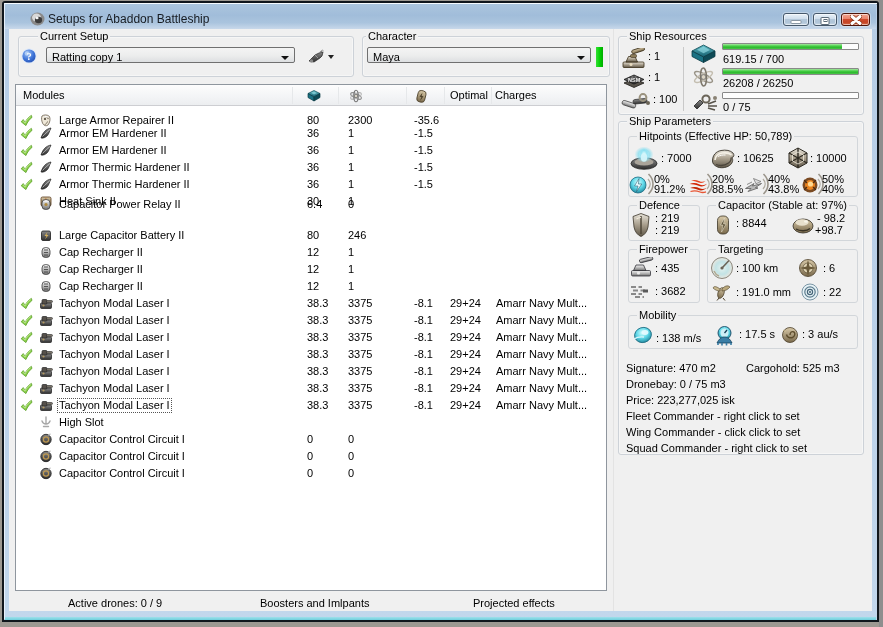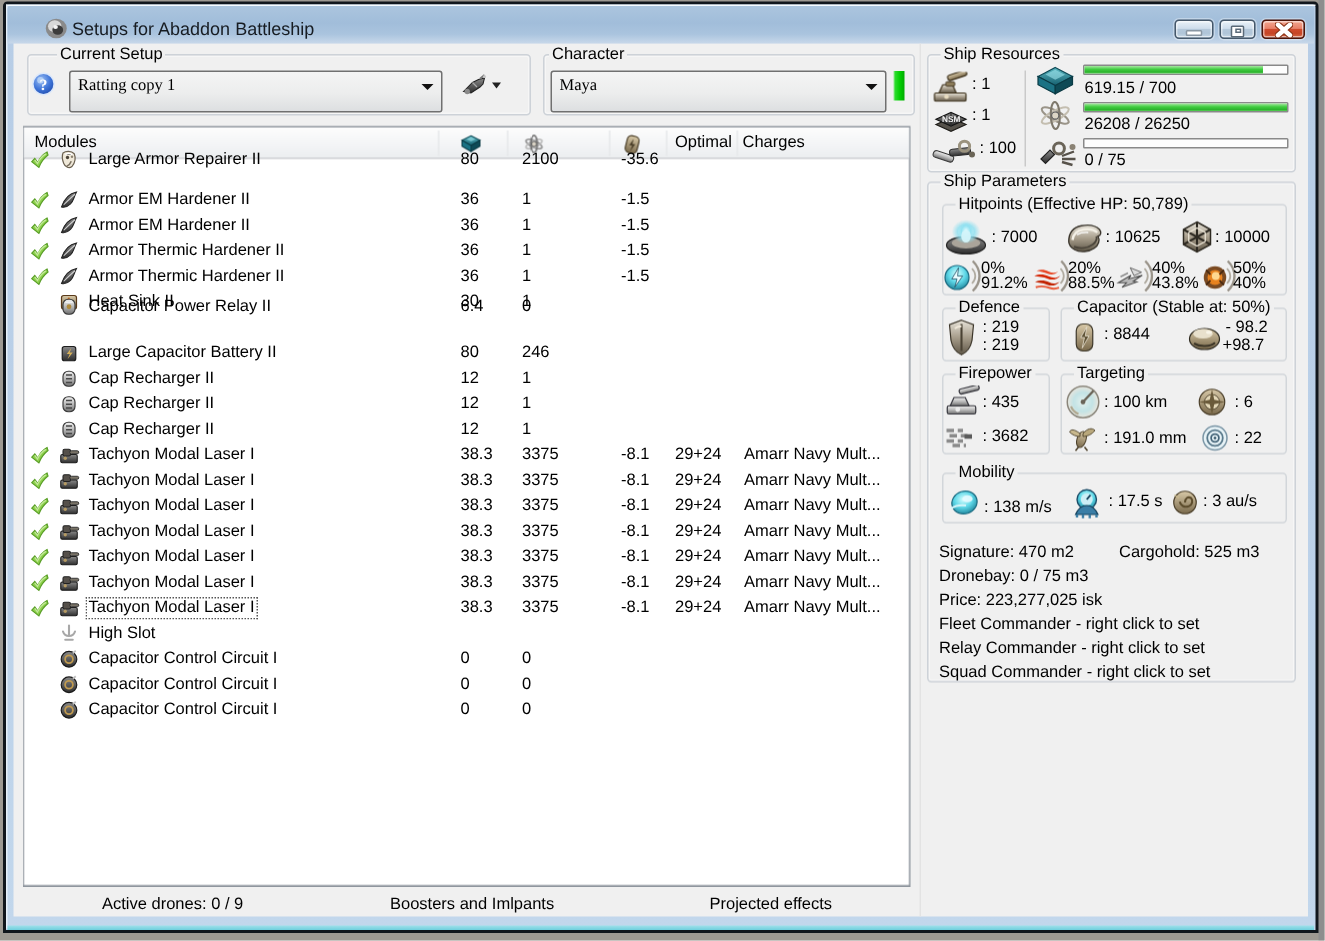--- a/index.html
+++ b/index.html
@@ -1,21 +1,21 @@
 <!DOCTYPE html>
 <html><head><meta charset="utf-8"><style>
 *{margin:0;padding:0;box-sizing:border-box}
 html,body{width:883px;height:627px;overflow:hidden}
 body{background:#9d9992;font-family:"Liberation Sans",sans-serif;position:relative}
 .ab{position:absolute}
 .t{will-change:opacity;position:absolute;font-size:11px;color:#000;white-space:nowrap;line-height:13px}
 .lbl{will-change:opacity;position:absolute;font-size:11px;color:#000;white-space:nowrap;background:#f0f0f0;padding:0 2px;line-height:12px}
 .gb{position:absolute;border:1px solid #cdd2d8;border-radius:3px;box-shadow:inset 0 0 0 1px #ffffff66}
 .gb2{position:absolute;border:1px solid #d2d6da;border-radius:3px}
-.combo{position:absolute;height:28px;border:1px solid #707070;border-radius:2px;background:linear-gradient(#f4f4f4,#eceded 55%,#dddfe1);font-family:Liberation Serif, serif;}
+.combo{position:absolute;height:16px;border:1px solid #707070;border-radius:2px;background:linear-gradient(#f4f4f4,#eceded 55%,#dddfe1);}
 .combo .ct{will-change:opacity;position:absolute;left:5px;top:3px;font-size:11px;color:#000}
 .combo .ar{position:absolute;right:5px;top:7.5px;width:0;height:0;border-left:4px solid transparent;border-right:4px solid transparent;border-top:4.5px solid #111}
 .bar{position:absolute;height:7px;border:1px solid #898989;background:#fdfdfd;border-radius:1px}
 .bar .f{position:absolute;left:0;top:0;bottom:0;background:linear-gradient(#a6e8a0,#3fcc3f 45%,#2db32d 80%,#57d057)}
 .row{position:absolute;left:16px;height:17px;width:590px}
 .rt{will-change:opacity;position:absolute;top:2px;font-size:11px;white-space:nowrap}
 .chk{position:absolute;left:4px;top:2px;width:13px;height:13px}
 .mi{position:absolute;left:22px;top:0px;width:16px;height:16px}
 svg{display:block}
 </style></head><body>
@@ -252,21 +252,21 @@
           <stop offset=".5" stop-color="#b9b9b9"></stop>
           <stop offset="1" stop-color="#6e6e6e"></stop>
         </linearGradient>
 </defs>
       <rect x="4.5" y="2.5" width="8" height="11.5" rx="3" fill="url(#gtan)" stroke="#4a3e28" stroke-width=".8" transform="rotate(14 8 8)"></rect>
       <path d="M9.5 4.5 L6.5 8.8 L8.4 9 L7 13 L10.5 8.2 L8.6 8 Z" fill="#4a3e28"></path>
     </svg>
   </div>
 <div class="t" style="left:450px;top:89px">Optimal</div>
 <div class="t" style="left:495px;top:89px">Charges</div>
-<div class="row" style="top:98px">
+<div class="row" style="top:112px">
     <span class="chk">
       <svg width="13" height="13" viewBox="0 0 13 13">
         <path d="M1.2 7.8 L3.2 5.6 L5.2 8.4 C6.6 5.2 8.6 3 11.4 1.4 L12 3.4 C9.4 5.4 7.4 8 5.9 11.6 Z" fill="#8dd14b" stroke="#5a9e28" stroke-width=".8"></path>
         <path d="M3.2 6.6 L5 9 C6.4 6 8.2 4 10.6 2.6" stroke="#c2e898" stroke-width=".9" fill="none"></path>
       </svg>
     </span>
     <span class="mi">
       <svg width="16" height="16" viewBox="0 0 16 16">
         <defs>
 <linearGradient id="gmetal" x1="0" y1="0" x2="0" y2="1">
@@ -304,21 +304,21 @@
 </defs>
         <path d="M4 4 C6 2.5 9.5 2.5 11.5 4.5 C12.5 7 12 10.5 10 13 C8 14.5 5.5 13.5 4.5 11 C3.5 8.5 3.2 6 4 4 Z" fill="#efe8d8" stroke="#6a6050" stroke-width=".8"></path>
         <path d="M5.5 5 C7 4.2 9 4.3 10.3 5.2" stroke="#fff" stroke-width="1"></path>
         <circle cx="7" cy="7" r="1.1" fill="#4a4236"></circle>
         <path d="M9.5 9.5 C9 11 8 12.2 6.5 12.8" stroke="#7a7060" stroke-width="1" fill="none"></path>
         <circle cx="10" cy="6.5" r=".8" fill="#8a8070"></circle>
       </svg>
     </span>
     <span class="rt" style="left:43px">Large Armor Repairer II</span>
     <span class="rt" style="left:291px">80</span>
-    <span class="rt" style="left:332px">2100</span>
+    <span class="rt" style="left:332px">2300</span>
     <span class="rt" style="left:398px">-35.6</span>
   </div>
 <div class="row" style="top:124.5px">
     <span class="chk">
       <svg width="13" height="13" viewBox="0 0 13 13">
         <path d="M1.2 7.8 L3.2 5.6 L5.2 8.4 C6.6 5.2 8.6 3 11.4 1.4 L12 3.4 C9.4 5.4 7.4 8 5.9 11.6 Z" fill="#8dd14b" stroke="#5a9e28" stroke-width=".8"></path>
         <path d="M3.2 6.6 L5 9 C6.4 6 8.2 4 10.6 2.6" stroke="#c2e898" stroke-width=".9" fill="none"></path>
       </svg>
     </span>
     <span class="mi">
@@ -2143,21 +2143,21 @@
         </linearGradient>
 </defs>
       <path d="M10 1.5 L18 4.5 L17 15 C16 20 13.5 23 10 24.5 C6.5 23 4 20 3 15 L2 4.5 Z" fill="url(#gmetal)" stroke="#3a3428" stroke-width=".8"></path>
       <path d="M10 4 L10 22" stroke="#4a4234" stroke-width="1.4"></path>
       <path d="M5.5 7 C7 6 8.5 5.5 10 5.5" stroke="#f2eadc" stroke-width="1.2" fill="none"></path>
     </svg>
   </div>
 <div class="t" style="left:655px;top:211.5px">: 219</div>
 <div class="t" style="left:655px;top:224px">: 219</div>
 <div class="gb2" style="left:707px;top:205px;width:151px;height:36px"></div>
-<div class="lbl" style="left:716px;top:199px">Capacitor (Stable at: 50%)</div>
+<div class="lbl" style="left:716px;top:199px">Capacitor (Stable at: 97%)</div>
 <div class="ab" style="left:713px;top:213px;width:20px;height:24px">
     <svg width="20" height="24" viewBox="0 0 20 24">
       <defs>
 <linearGradient id="gmetal" x1="0" y1="0" x2="0" y2="1">
           <stop offset="0" stop-color="#e8e4da"></stop>
           <stop offset=".5" stop-color="#a79d8b"></stop>
           <stop offset="1" stop-color="#5f5748"></stop>
         </linearGradient>
 <linearGradient id="gdark" x1="0" y1="0" x2="0" y2="1">
           <stop offset="0" stop-color="#8a8a8a"></stop>
@@ -2624,13 +2624,13 @@
       <path d="M10 9 C10 6 12 5 14 6 C15.5 7.5 15 10.5 12.5 11.5 C9.5 12.5 7 11 6.5 8.5" fill="none" stroke="#5c4c2c" stroke-width="1.4"></path>
       <path d="M3 4 L6 6" stroke="#c9b98e" stroke-width="1"></path>
     </svg>
   </div>
 <div class="t" style="left:802px;top:328px">: 3 au/s</div>
 <div class="t" style="left:626px;top:361.5px">Signature: 470 m2</div>
 <div class="t" style="left:746px;top:361.5px">Cargohold: 525 m3</div>
 <div class="t" style="left:626px;top:377.5px">Dronebay: 0 / 75 m3</div>
 <div class="t" style="left:626px;top:393.5px">Price: 223,277,025 isk</div>
 <div class="t" style="left:626px;top:409.5px">Fleet Commander - right click to set</div>
-<div class="t" style="left:626px;top:425.5px">Relay Commander - right click to set</div>
+<div class="t" style="left:626px;top:425.5px">Wing Commander - click click to set</div>
 <div class="t" style="left:626px;top:441.5px">Squad Commander - right click to set</div>
 </body></html>

